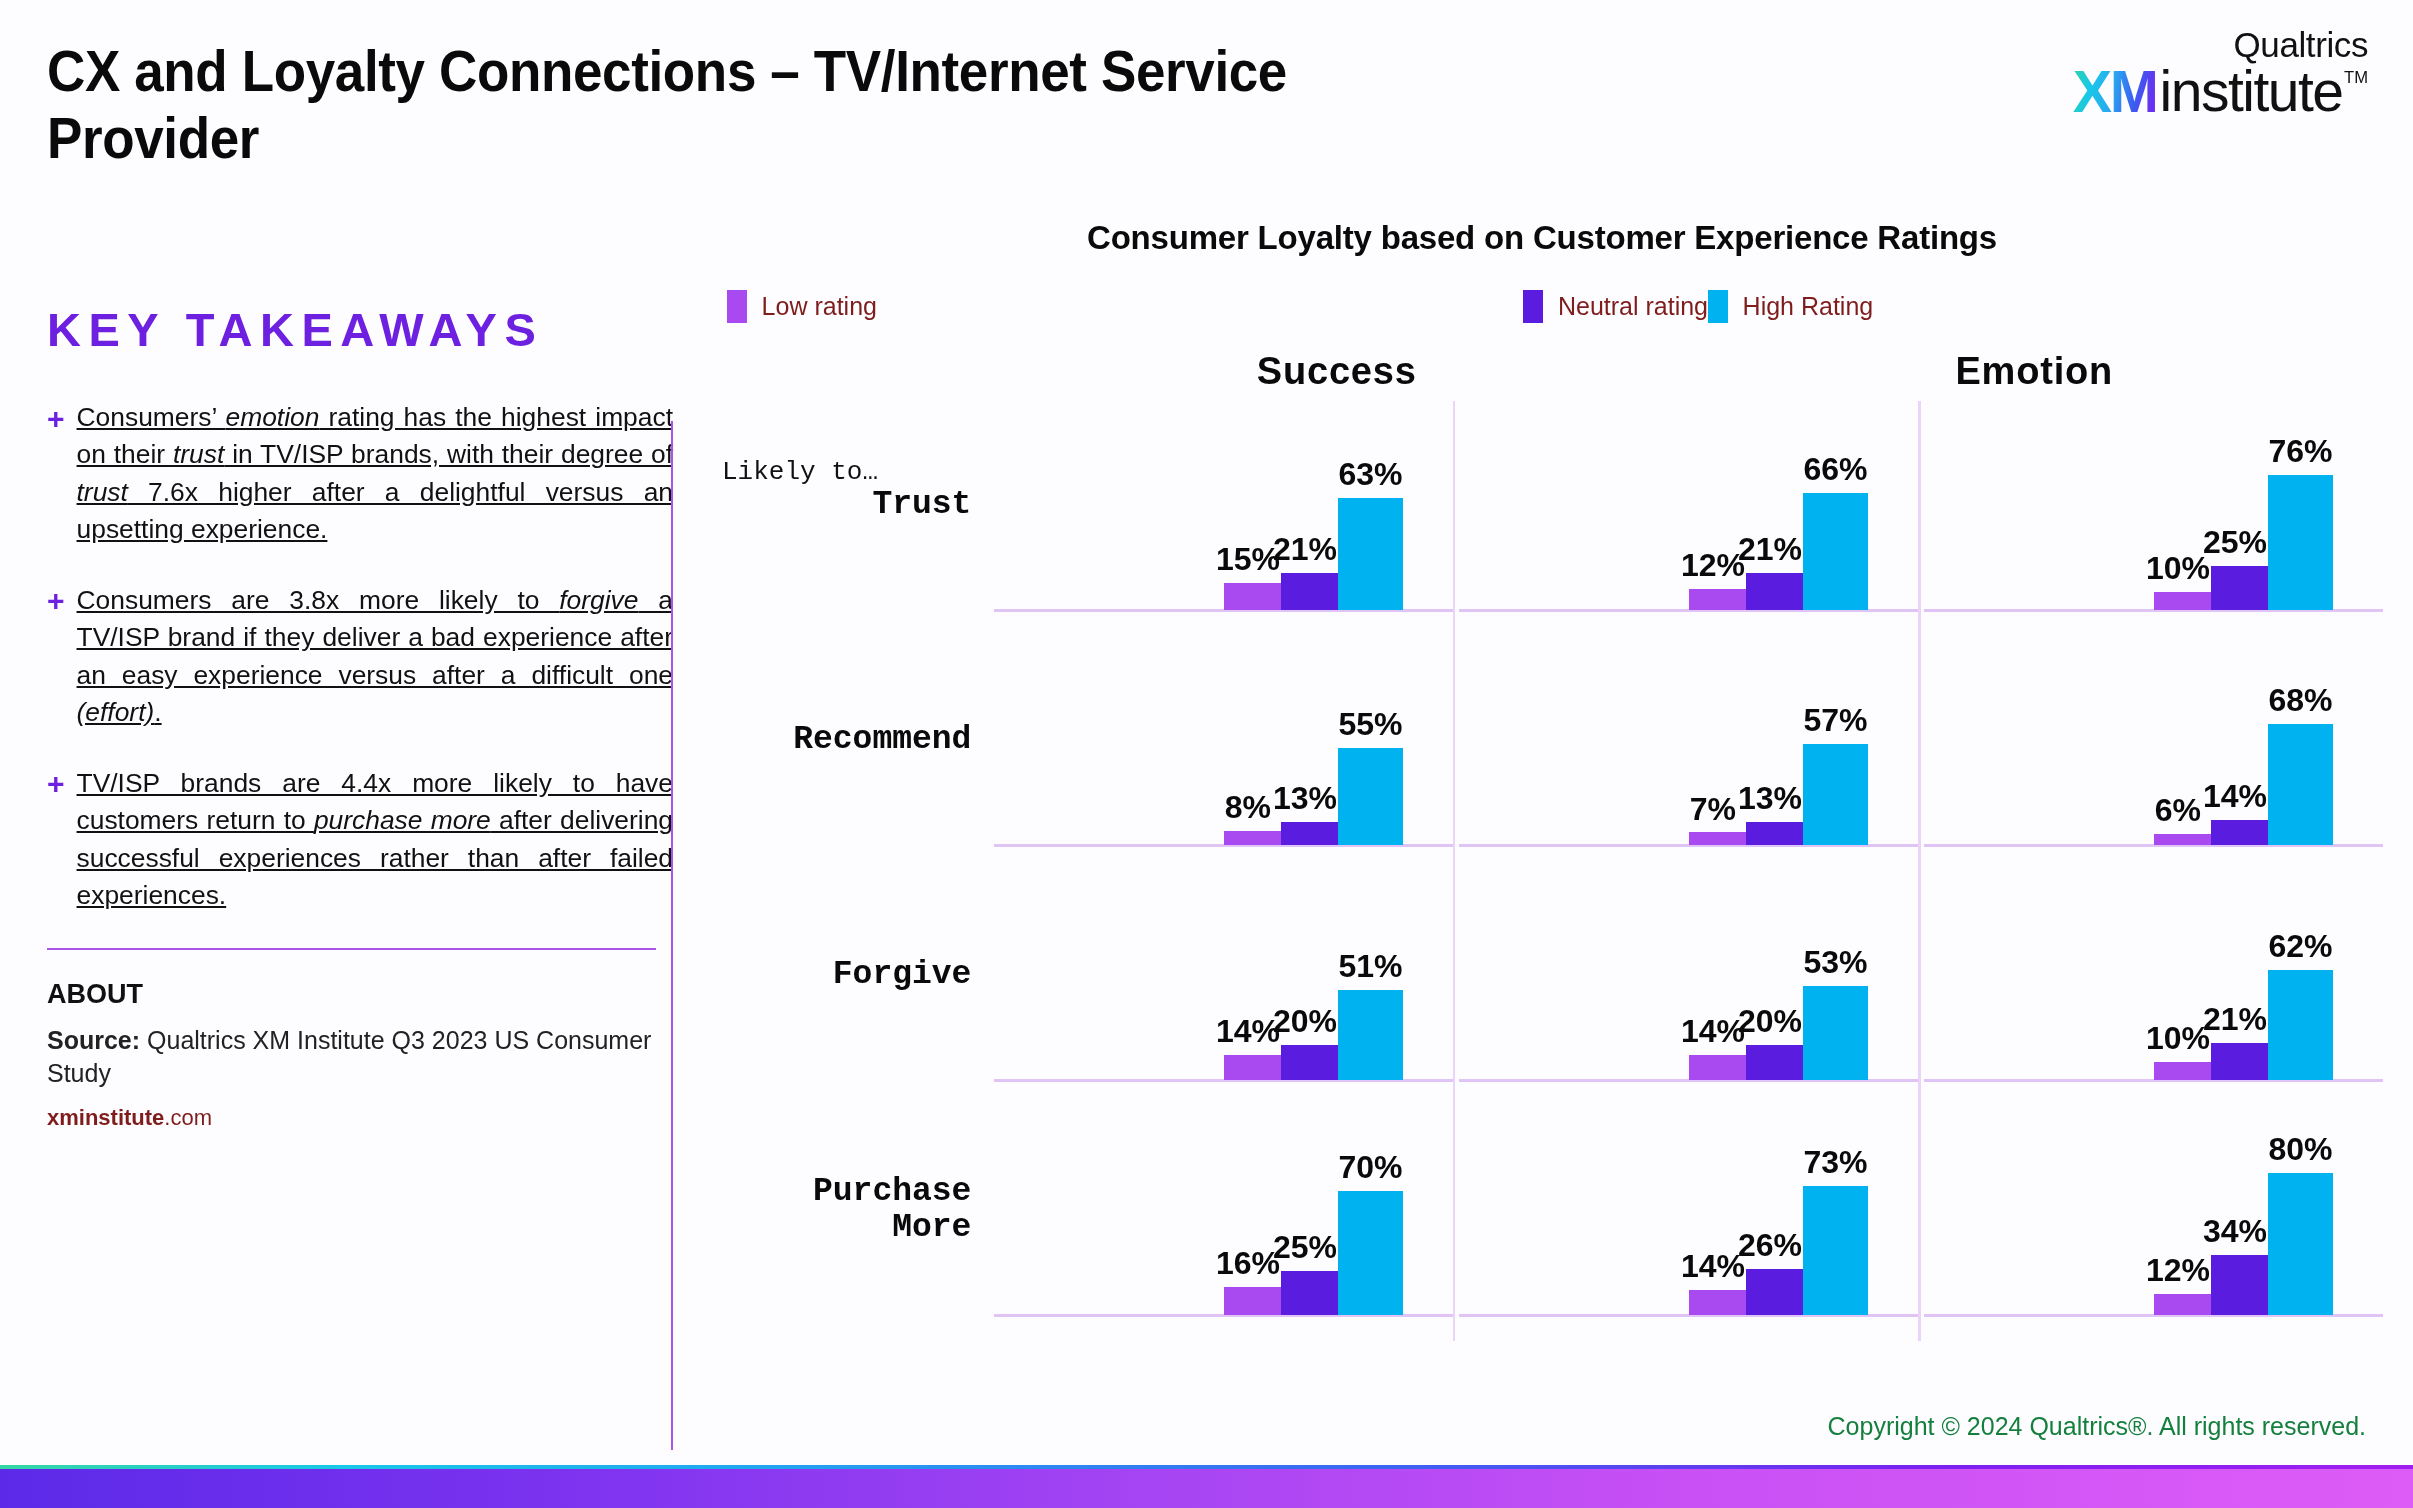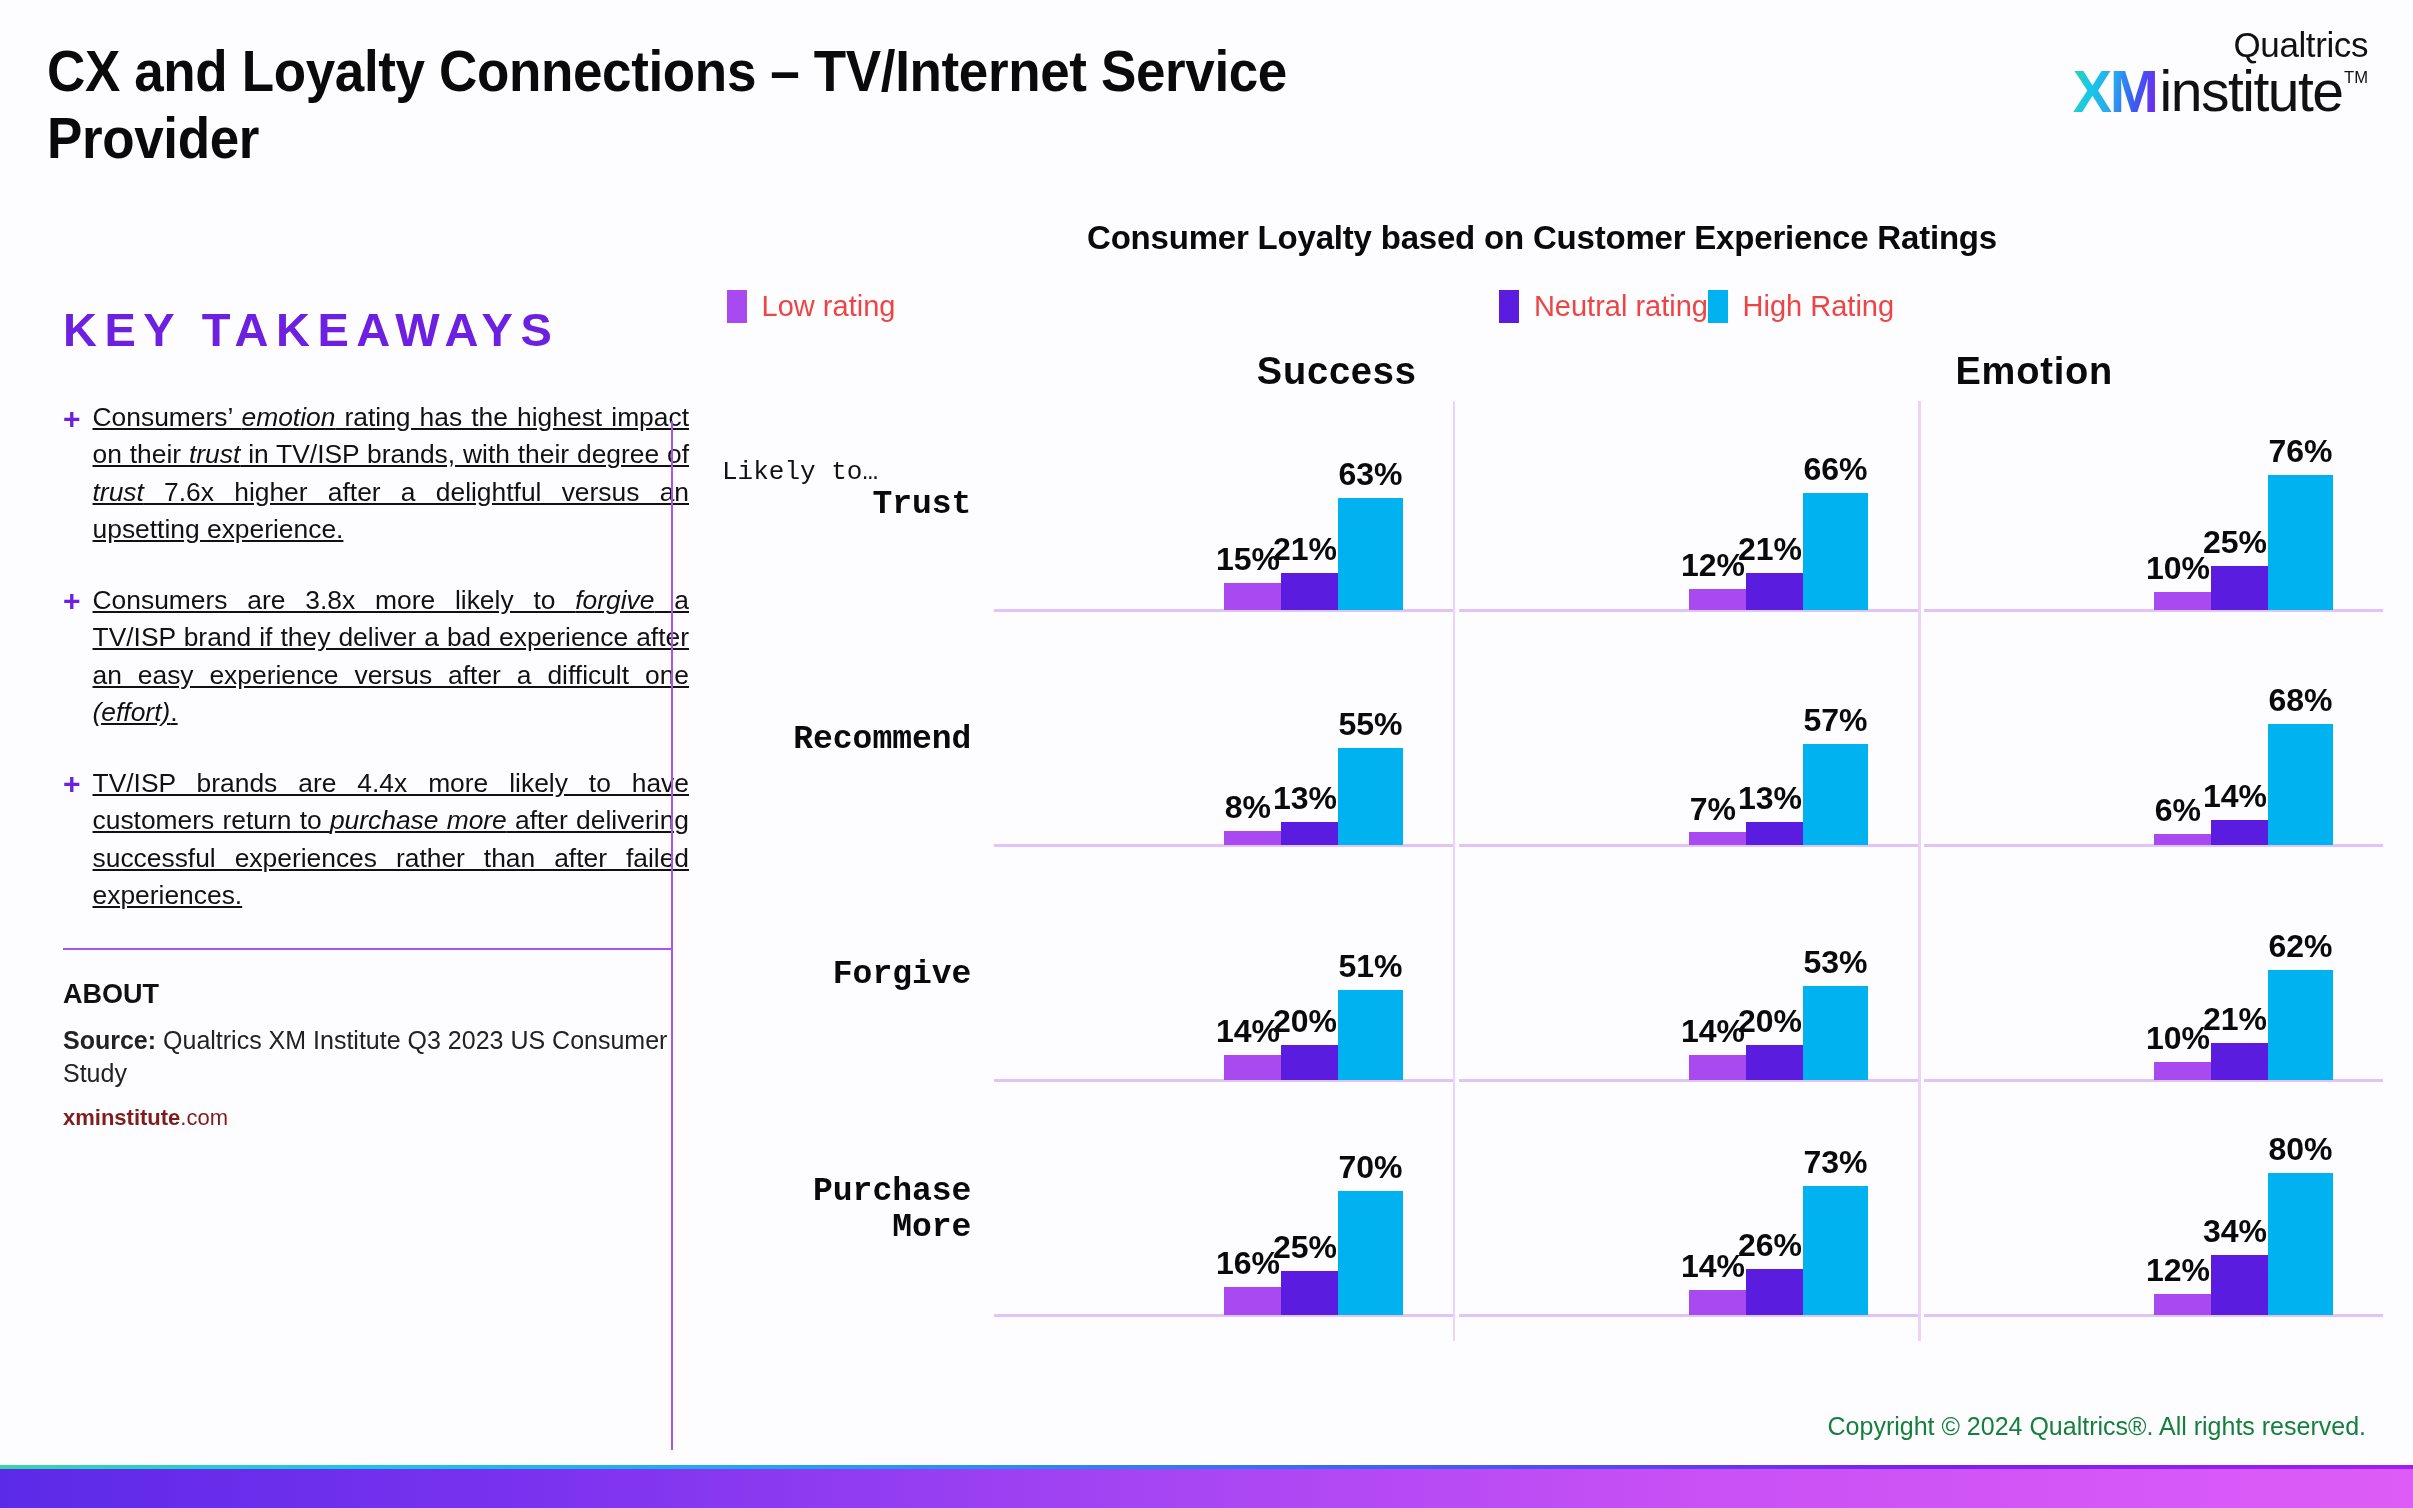--- a/index.html
+++ b/index.html
@@ -48,21 +48,21 @@
     -webkit-text-fill-color:transparent; color:transparent;
     line-height:.92;
   }
   #brand-logo .institute-word {
     font-size:57px; color:#111; letter-spacing:-1.5px; line-height:.92; margin-left:3px;
     font-family:"Liberation Sans",sans-serif;
   }
   #brand-logo .tm-mark { font-size:16.6px; color:#111; margin-top:4.5px; margin-left:1.5px; }
 
   
-  #left-panel { position:absolute; left:47px; top:302px; width:626px;margin-left:16px; }
+  #left-panel { position:absolute; left:47px; top:302px; width:626px; }
 
   #key-takeaways-heading {
     font-family:"Liberation Sans Narrow","Liberation Sans",sans-serif;
     font-weight:bold; font-size:47px;
     letter-spacing:7.5px;
     color:#6d20e0;
     margin-bottom:42px;
   }
 
   .takeaway-item { display:flex; align-items:flex-start; margin-bottom:33px; }
@@ -118,21 +118,21 @@
 
   #chart-legend {
     display:flex; margin-top:33px; padding-left:26px;
   }
   .legend-entry { display:flex; align-items:center; }
   .legend-entry:nth-child(1) { width:483px; }
   .legend-entry:nth-child(2) { width:498px;justify-content:flex-end; }
   .legend-swatch { width:19.6px; height:33px; margin-right:15px; flex:0 0 auto; }
   .legend-label {
     font-family:"Liberation Sans Narrow","Liberation Sans",sans-serif;
-    font-size:29px; color:#ef4444;
+    font-size:25px; color:#7f1d1d;
   }
 
   
   #col-header-row {
     display:flex; margin-top:27px; padding-left:287px;
   }
   .col-header {
     flex:1 1 0;
     text-align:center;
     font-family:"Liberation Sans Narrow","Liberation Sans",sans-serif;

